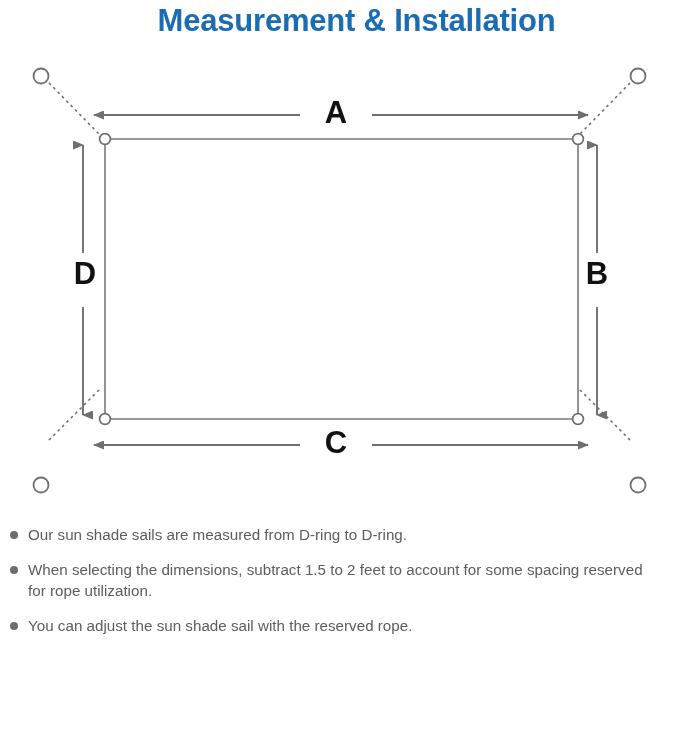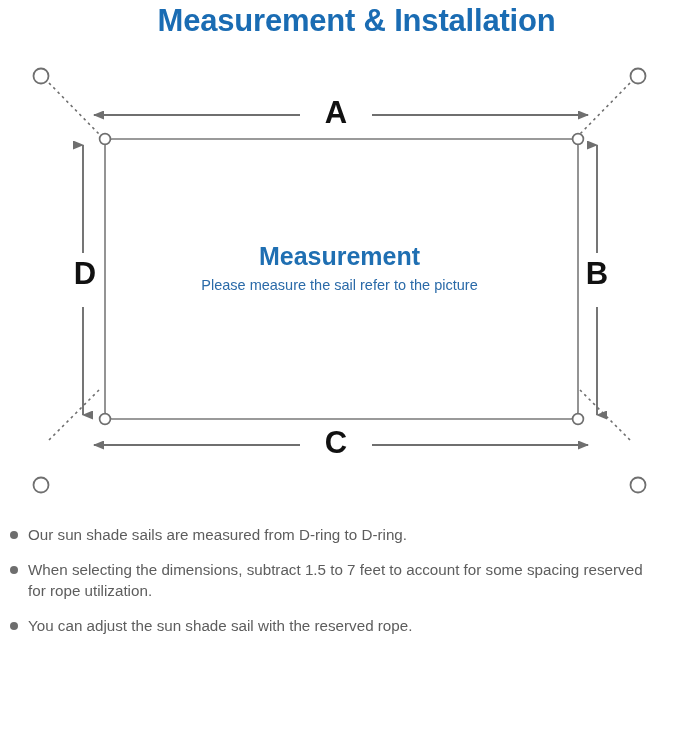--- a/index.html
+++ b/index.html
@@ -167,37 +167,33 @@
       <line x1="83" y1="100" x2="83" y2="208" marker-start="url(#arrowU)"></line>
       <line x1="83" y1="262" x2="83" y2="370" marker-end="url(#arrowD)"></line>
     </g>
 
     <g stroke="#6f6f6f" stroke-width="1.9">
       <line x1="597" y1="100" x2="597" y2="208" marker-start="url(#arrowU)"></line>
       <line x1="597" y1="262" x2="597" y2="370" marker-end="url(#arrowD)"></line>
     </g>
   </svg>
 
-  <div id="center-block">
-    <div id="center-title">Measurement</div>
-    <div id="center-sub">Please measure the sail refer to the picture</div>
-  </div>
 
   <div class="dim-letter" id="letter-A">A</div>
   <div class="dim-letter" id="letter-B">B</div>
   <div class="dim-letter" id="letter-C">C</div>
   <div class="dim-letter" id="letter-D">D</div>
 </div>
 
 <div id="notes">
   <div class="note">
     <span class="bullet"></span>
     <span class="note-text">Our sun shade sails are measured from D-ring to D-ring.</span>
   </div>
   <div class="note">
     <span class="bullet"></span>
-    <span class="note-text">When selecting the dimensions, subtract 1.5 to 7 feet to account for some spacing reserved for rope utilization.</span>
+    <span class="note-text">When selecting the dimensions, subtract 1.5 to 2 feet to account for some spacing reserved for rope utilization.</span>
   </div>
   <div class="note">
     <span class="bullet"></span>
     <span class="note-text">You can adjust the sun shade sail with the reserved rope.</span>
   </div>
 </div>
 
 </body></html>

